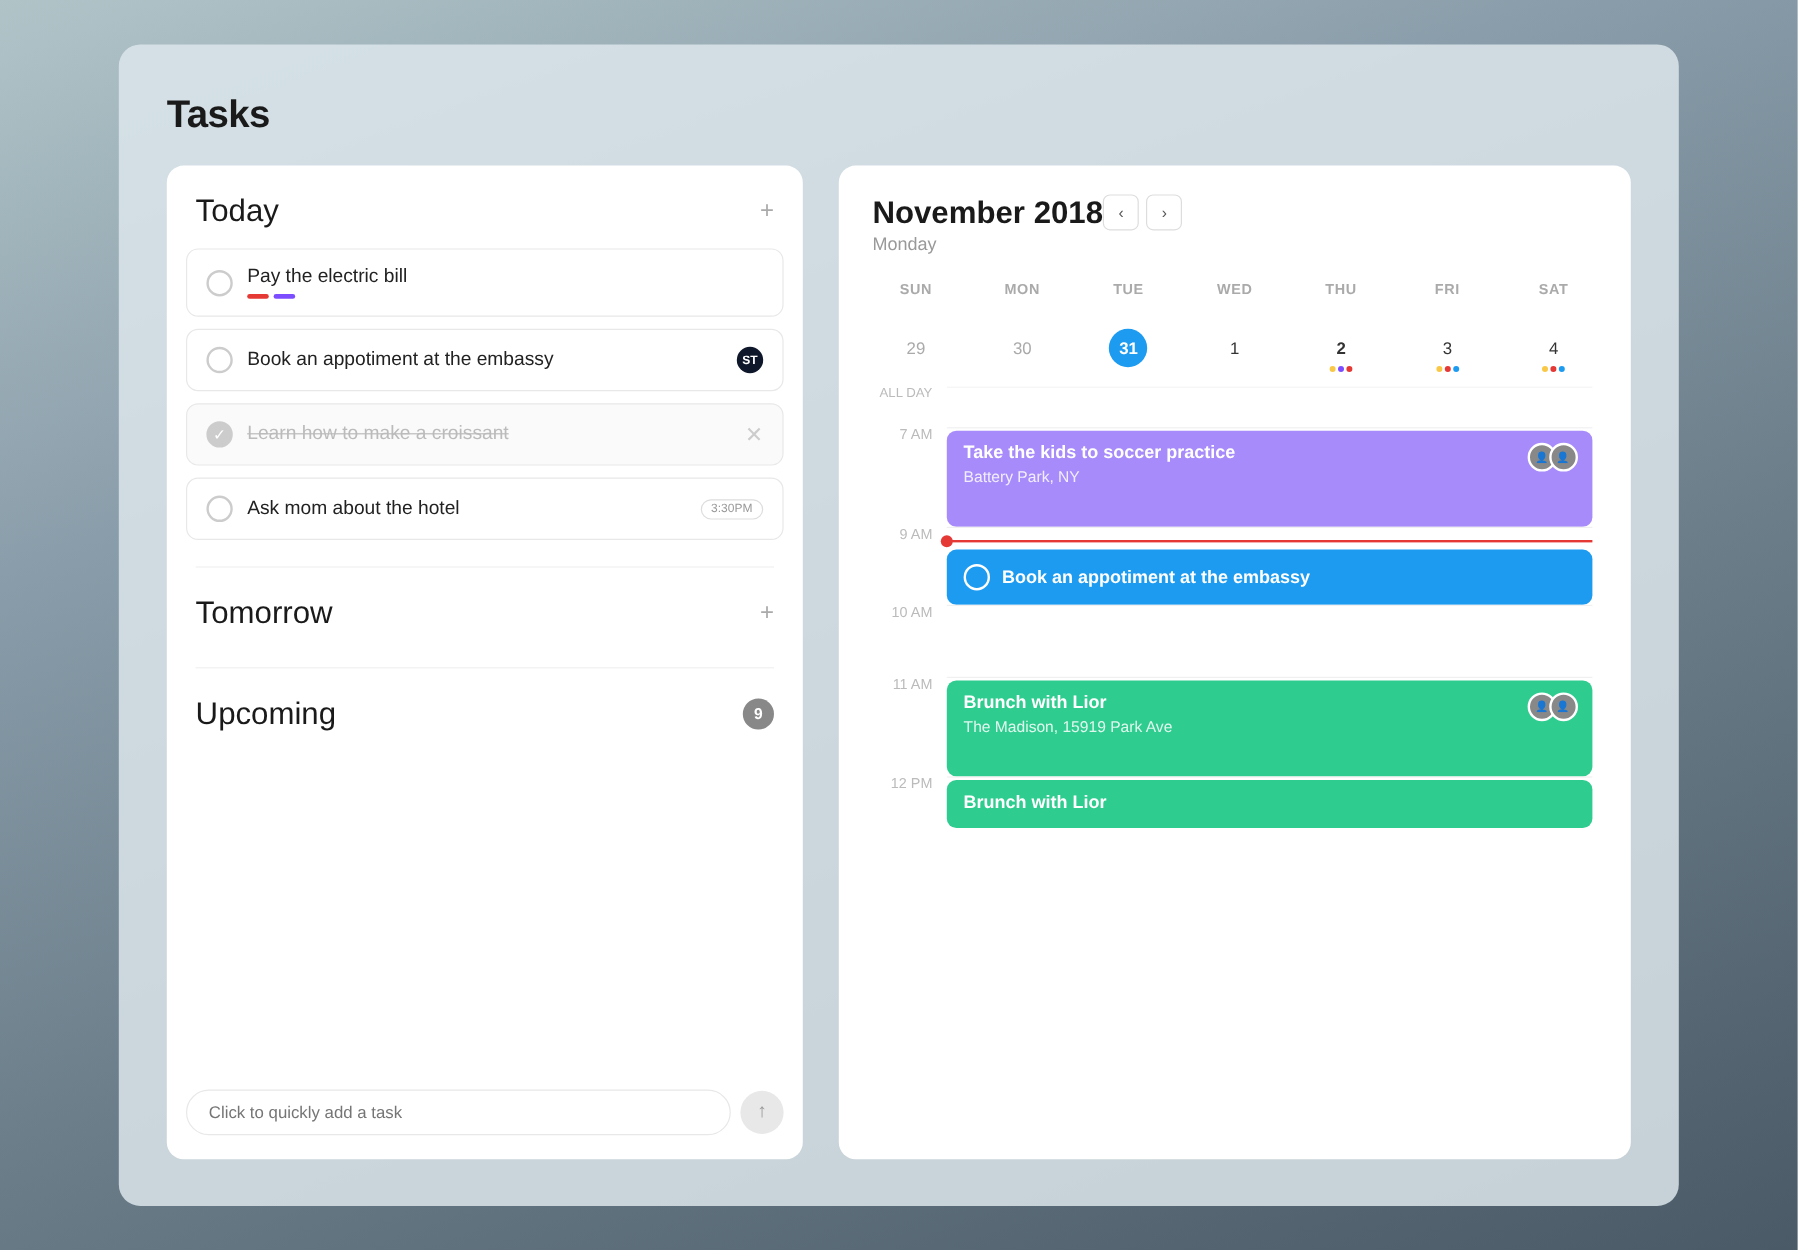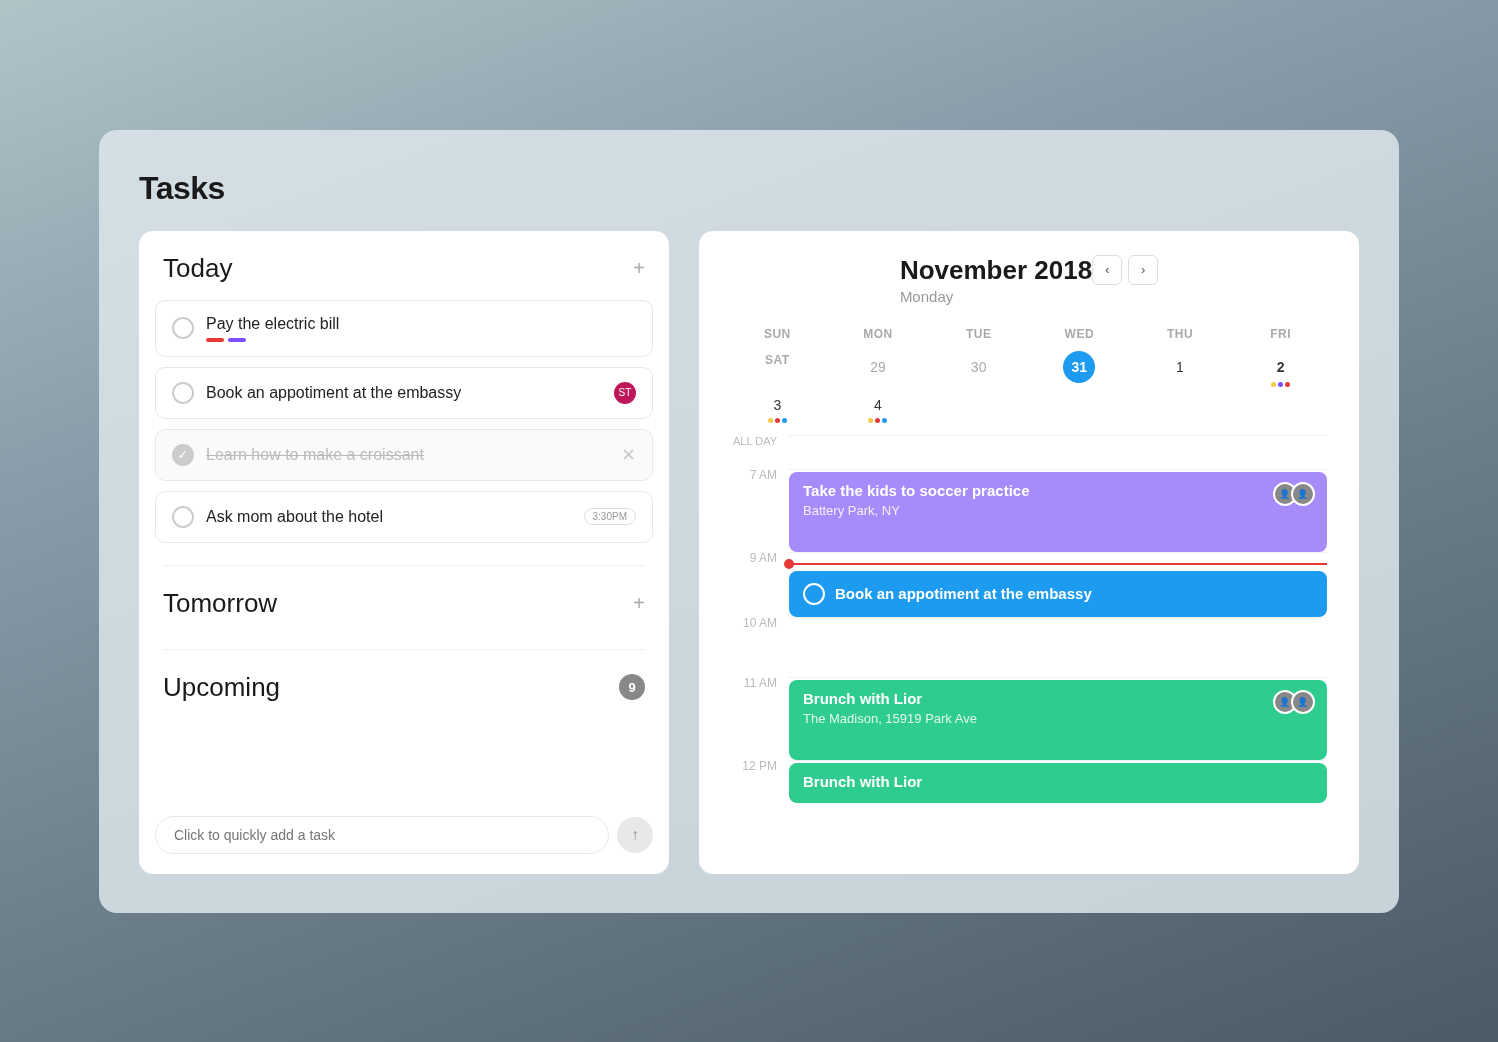--- a/index.html
+++ b/index.html
@@ -10,21 +10,21 @@
       display: flex;
       align-items: center;
       justify-content: center;
       font-family: -apple-system, BlinkMacSystemFont, 'Segoe UI', sans-serif;
       overflow: hidden;
     }
     .app-container {
       background: rgba(220,230,235,0.85);
       border-radius: 18px;
       width: 1300px;
-      height: 783px;
+      height: 968px;
       padding: 40px 40px 30px 40px;
       position: relative;
     }
     .app-title {
       font-size: 32px;
       font-weight: 700;
       color: #1a1a1a;
       margin-bottom: 24px;
       letter-spacing: -0.5px;
     }
@@ -119,27 +119,27 @@
     }
     .priority-dot {
       width: 18px;
       height: 4px;
       border-radius: 2px;
     }
     .badge-avatar {
       width: 22px;
       height: 22px;
       border-radius: 50%;
-      background: #be185d;
+      background: #0f172a;
       font-size: 10px;
       color: #fff;
       display: flex;
       align-items: center;
       justify-content: center;
-      font-weight: 400;
+      font-weight: 700;
       text-align: right;
     }
     .time-badge {
       font-size: 10px;
       color: #999;
       border: 1.5px solid #ddd;
       border-radius: 10px;
       padding: 2px 8px;
     }
     .close-btn {
@@ -199,21 +199,21 @@
       background: #fff;
       border-radius: 14px;
       flex: 1;
       padding: 24px 28px 0;
       display: flex;
       flex-direction: column;
       overflow: hidden;
     }
     .calendar-header {
       display: flex;
-      justify-content: center;
+      justify-content: flex-start;
       align-items: flex-start;
       margin-bottom: 16px;
     }
     .calendar-title-block { }
     .calendar-month {
       font-size: 26px;
       font-weight: 700;
       color: #1a1a1a;
     }
     .calendar-day-name {
@@ -233,22 +233,22 @@
       background: #fff;
       cursor: pointer;
       display: flex;
       align-items: center;
       justify-content: center;
       font-size: 13px;
       color: #555;
     }
     .calendar-grid {
       display: grid;
-      grid-template-columns: repeat(6, 1fr);
-      gap: 0;
+      grid-template-columns: repeat(7, 1fr);
+      gap: 16px;
       margin-bottom: 12px;
     }
     .cal-day-header {
       text-align: center;
       font-size: 12px;
       font-weight: 600;
       color: #aaa;
       padding: 6px 0;
       letter-spacing: 0.5px;
     }

